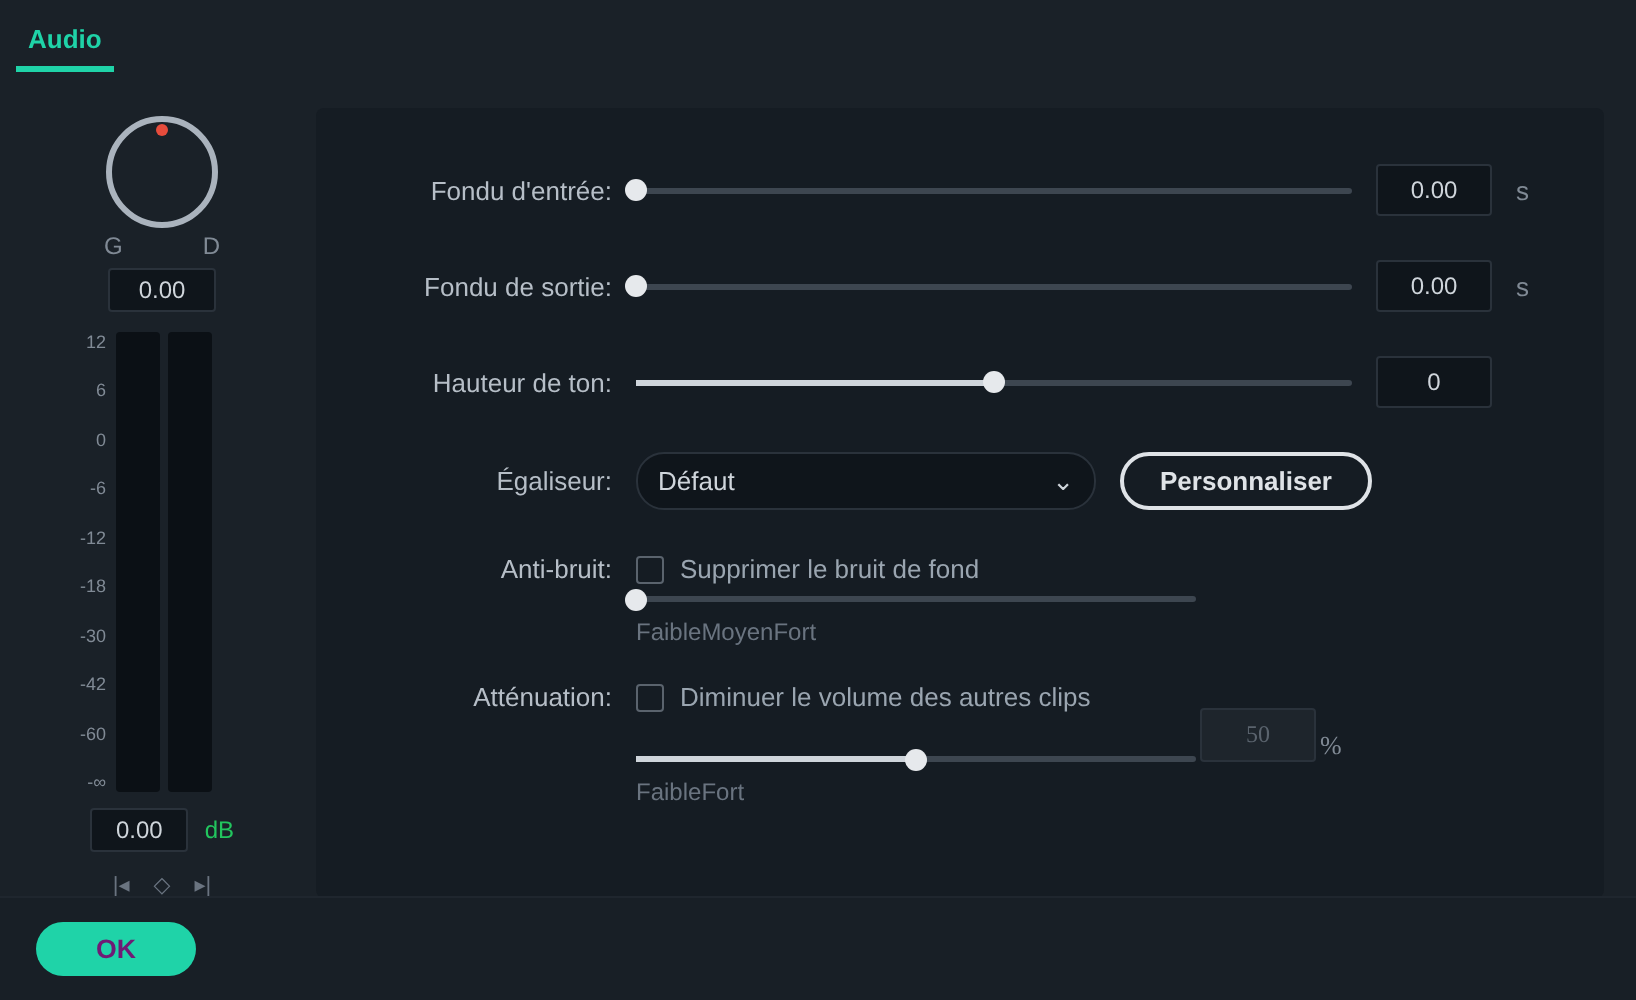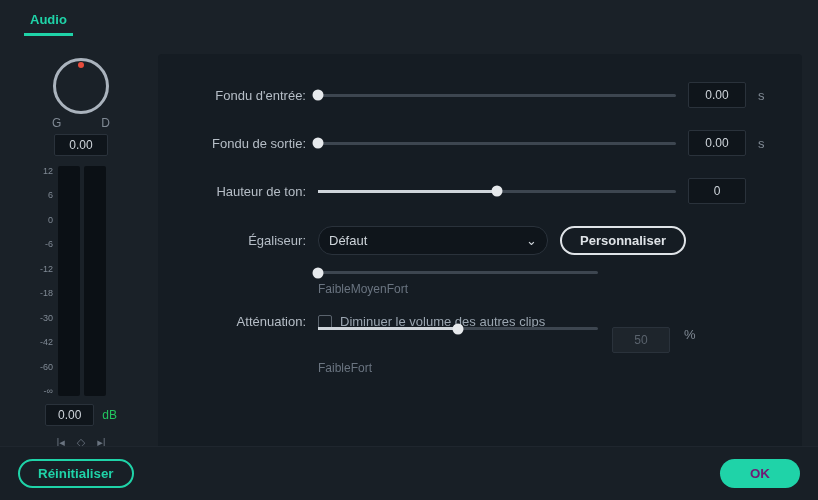--- a/index.html
+++ b/index.html
@@ -4,21 +4,21 @@
 <style>
 * { box-sizing: border-box; margin: 0; padding: 0; }
 body {
   width: 818px; height: 500px;
   background: #1a2128;
   color: #9aa5b0;
   font-family: -apple-system, "Segoe UI", sans-serif;
   font-size: 13px;
   overflow: hidden;
 }
-.tab-bar { display: flex; padding: 8px 24px 0; }
+.tab-bar { display: flex; padding: 8px 8px 0; }
 .tab {
   color: #1fd3a8; font-weight: 600; padding: 4px 6px 6px;
   border-bottom: 3px solid #1fd3a8;
 }
 .main { display: flex; padding: 18px 16px 0 16px; gap: 12px; }
 .left { width: 130px; display: flex; flex-direction: column; align-items: center; }
 .pan-knob {
   width: 56px; height: 56px; border-radius: 50%;
   border: 3px solid #aab3bd; background: #1a2128;
   position: relative; margin-top: 4px;
@@ -78,21 +78,21 @@
 .pill-btn {
   border: 2px solid #dfe3e7; border-radius: 16px;
   padding: 5px 18px; color: #dfe3e7; background: transparent;
   font-size: 13px; font-weight: 600;
 }
 .check { display: flex; align-items: center; gap: 8px; }
 .check .box {
   width: 14px; height: 14px; border: 1px solid #5a636d; border-radius: 2px;
 }
 .sub-block { margin-left: 142px; display:flex; flex-direction:column; gap:8px; margin-top:-6px; margin-bottom: 18px; }
-.sub-slider-row { display:flex; align-items:flex-start; gap: 14px; }
+.sub-slider-row { display:flex; align-items:flex-end; gap: 2px; font-family: Liberation Serif, serif; }
 .sub-slider-row .slider { width: 280px; flex:none; }
 .sub-labels { display:flex; width: 280px; font-size:12px; color:#6a7480; }
 .footer {
   position: absolute; left: 0; right: 0; bottom: 0;
   padding: 12px 18px; display: flex; justify-content: space-between;
   background: #181f26; border-top: 1px solid #1f262e;
 }
 .reset-btn {
   border: 2px solid #1fd3a8; color: #1fd3a8; background: transparent;
   padding: 5px 18px; border-radius: 15px; font-weight: 600;
@@ -181,20 +181,27 @@
 
     <div class="row">
       <div class="label">Égaliseur:</div>
       <div class="select">
         <span>Défaut</span>
         <span>⌄</span>
       </div>
       <button class="pill-btn">Personnaliser</button>
     </div>
 
+    <div class="row" style="margin-bottom:12px;">
+      <div class="label">Anti-bruit:</div>
+      <div class="check">
+        <div class="box"></div>
+        <span>Supprimer le bruit de fond</span>
+      </div>
+    </div>
     <div class="sub-block">
       <div class="sub-slider-row">
         <div class="slider">
             <div class="thumb" style="left:0%"></div>
           </div>
       </div>
       <div class="sub-labels">
         <span>Faible</span>
         <span>Moyen</span>
         <span>Fort</span>
@@ -219,15 +226,14 @@
       </div>
       <div class="sub-labels">
         <span>Faible</span>
         <span>Fort</span>
       </div>
     </div>
   </div>
 </div>
 
 <div class="footer">
-  <button class="reset-btn">Réinitialiser</button>
   <button class="ok-btn">OK</button>
 </div>
 
 </body></html>

